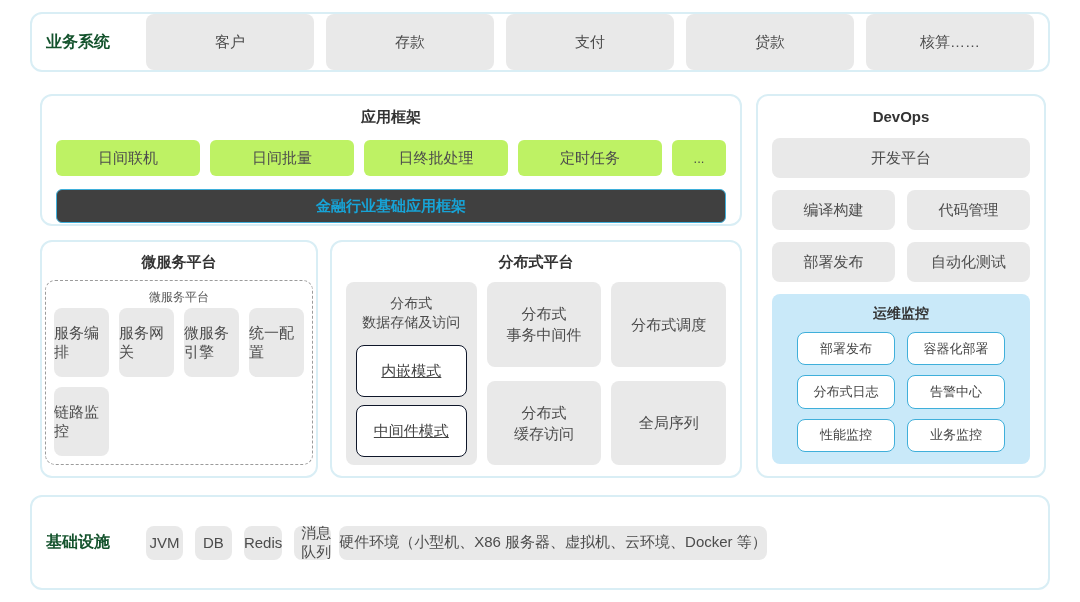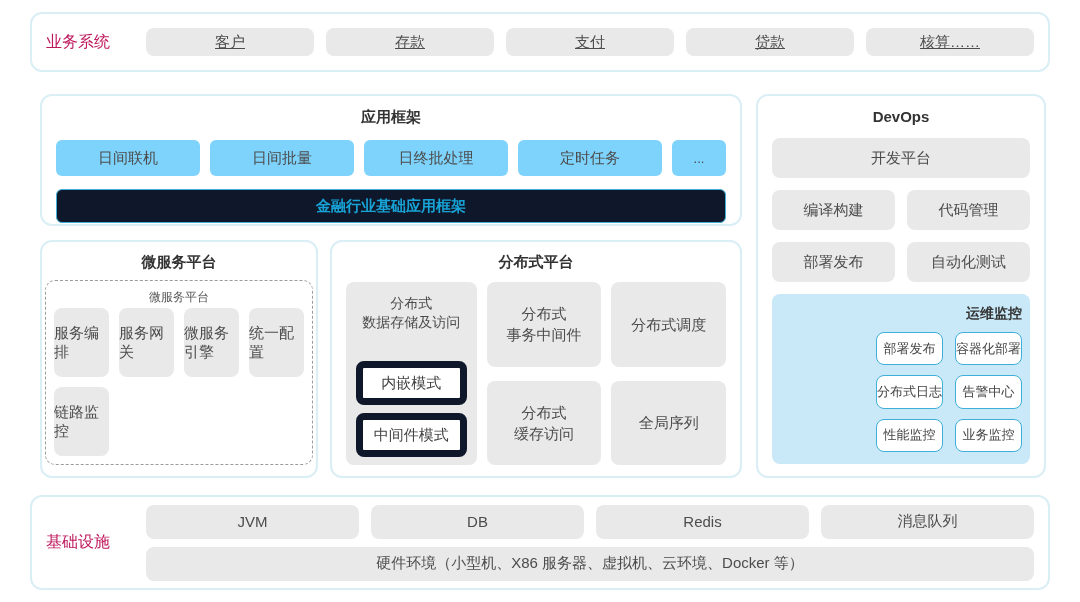--- a/index.html
+++ b/index.html
@@ -3,88 +3,88 @@
 <meta charset="utf-8">
 <style>
   * { margin:0; padding:0; box-sizing:border-box; }
   html,body { width:1080px; height:602px; background:#ffffff; overflow:hidden;
     font-family:"Liberation Sans","DejaVu Sans",sans-serif; }
   .page { width:1080px; height:602px; padding:12px 30px; display:flex; flex-direction:column; }
 
   
   .band { border:2px solid #d9eef5; border-radius:12px; background:#fff;
     display:flex; align-items:center; padding:0 14px; gap:14px; }
-  .band-label { font-weight:400; font-size:16px; color:#be185d; width:86px; flex:none; }
+  .band-label { font-weight:700; font-size:16px; color:#14532d; width:86px; flex:none; }
   .band-items { flex:1; display:flex; gap:12px; }
-  .band-items .gray-box { flex:1; height:28px;text-decoration:underline; }
+  .band-items .gray-box { flex:1; height:56px; }
 
   .gray-box { background:#e9e9e9; border-radius:8px; display:flex; align-items:center;
     justify-content:center; font-size:15px; color:#4c4c4c; }
 
   .top-band { height:60px; margin-bottom:22px; }
 
   
   .middle { height:384px; margin:0 4px 0 10px; display:flex; gap:14px; }
   .panel { border:2px solid #d9eef5; border-radius:12px; background:#fff; }
   .panel-title { text-align:center; font-weight:700; font-size:15px; color:#333; }
 
   .mid-left { flex:1; display:flex; flex-direction:column; gap:14px; }
 
   
   .app-panel { height:132px; padding:12px 14px; }
   .app-row { display:flex; gap:10px; margin-top:13px; }
-  .blue-box { background:#7dd3fc; border-radius:6px; height:36px; flex:1;
+  .blue-box { background:#bef264; border-radius:6px; height:36px; flex:1;
     display:flex; align-items:center; justify-content:center; font-size:15px; color:#4c4c4c; }
   .blue-box.small { flex:0 0 54px; font-size:13px; }
   .base-framework { margin-top:13px; height:34px; border:1px solid #3fafda; border-radius:6px;
-    background:#0f172a; display:flex; align-items:center; justify-content:center;
+    background:#404040; display:flex; align-items:center; justify-content:center;
     color:#17a3d6; font-weight:700; font-size:15px; }
 
   .mid-left-bottom { flex:1; display:flex; gap:12px; }
 
   
   .micro-panel { width:278px; padding:11px 3px; display:flex; flex-direction:column; }
   .dashed-box { margin-top:8px; flex:1; border:1px dashed #9b9b9b; border-radius:10px;
     padding:8px; display:flex; flex-direction:column; }
   .dashed-title { text-align:center; font-size:12px; color:#555; }
   .micro-grid { margin-top:2px; flex:1; display:grid; grid-template-columns:1fr 1fr 1fr 1fr;
     gap:10px; }
 
   
   .dist-panel { flex:1; padding:11px 14px; display:flex; flex-direction:column; }
   .dist-content { margin-top:10px; flex:1; display:flex; gap:10px; }
   .storage-box { flex:1; background:#e9e9e9; border-radius:8px; padding:12px 8px 8px;
     display:flex; flex-direction:column; }
   .storage-label { text-align:center; font-size:14px; color:#4c4c4c;
     white-space:pre-line; line-height:1.35; }
-  .mode-box { height:44px; background:#fff; border:7px solid #0f172a; border-radius:8px;
+  .mode-box { height:52px; background:#fff; border:1px solid #0f172a; border-radius:8px;
     display:flex; align-items:center; justify-content:center; font-size:15px; color:#444;
-    margin:8px 2px 0; }
+    margin:8px 2px 0;text-decoration:underline; }
   .mode-box.first { margin-top:auto; }
   .dist-col { flex:1; display:flex; flex-direction:column; gap:14px; }
   .dist-box { flex:1; background:#e9e9e9; border-radius:8px; display:flex; align-items:center;
     justify-content:center; font-size:15px; color:#4c4c4c; text-align:center;
     white-space:pre-line; line-height:1.4; }
 
   
   .devops-panel { width:290px; padding:12px 14px; display:flex; flex-direction:column; }
   .devops-wide { height:40px; margin-top:13px; }
   .devops-grid { margin-top:12px; display:grid; grid-template-columns:1fr 1fr;
     gap:12px; }
   .devops-grid .gray-box { height:40px; }
   .ops-panel { margin-top:12px; flex:1; background:#c9e9f9; border-radius:8px;
-    padding:9px 8px 12px; display:flex; flex-direction:column;align-items:flex-end; }
+    padding:9px 25px 12px; display:flex; flex-direction:column; }
   .ops-title { text-align:center; font-weight:700; font-size:14px; color:#333; margin-top:2px; }
   .ops-grid { margin-top:9px; flex:1; display:grid; grid-template-columns:1fr 1fr; gap:10px 12px; }
   .ops-box { background:#fff; border:1px solid #3fafda; border-radius:8px;
     display:flex; align-items:center; justify-content:center; font-size:13px; color:#444; }
 
   
   .bottom-band { height:95px; margin-top:17px; }
-  .infra-right { flex:1; display:flex; flex-direction:column; gap:8px;text-align:right; }
+  .infra-right { flex:1; display:flex; flex-direction:row; gap:8px;text-align:right; }
   .infra-row { display:flex; gap:12px; }
   .infra-row .gray-box { flex:1; height:34px; }
   .hw-box { height:34px; }
 </style>
 </head>
 <body>
 
 <div class="page">
 
   <div class="band top-band">

